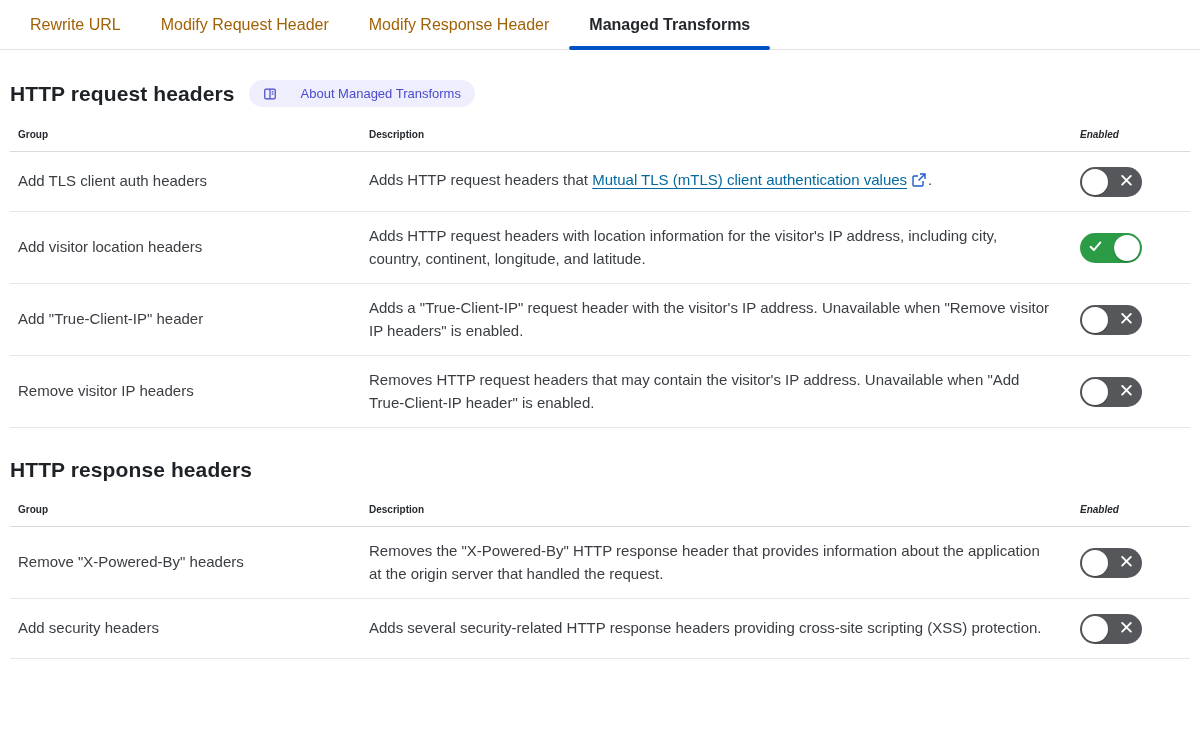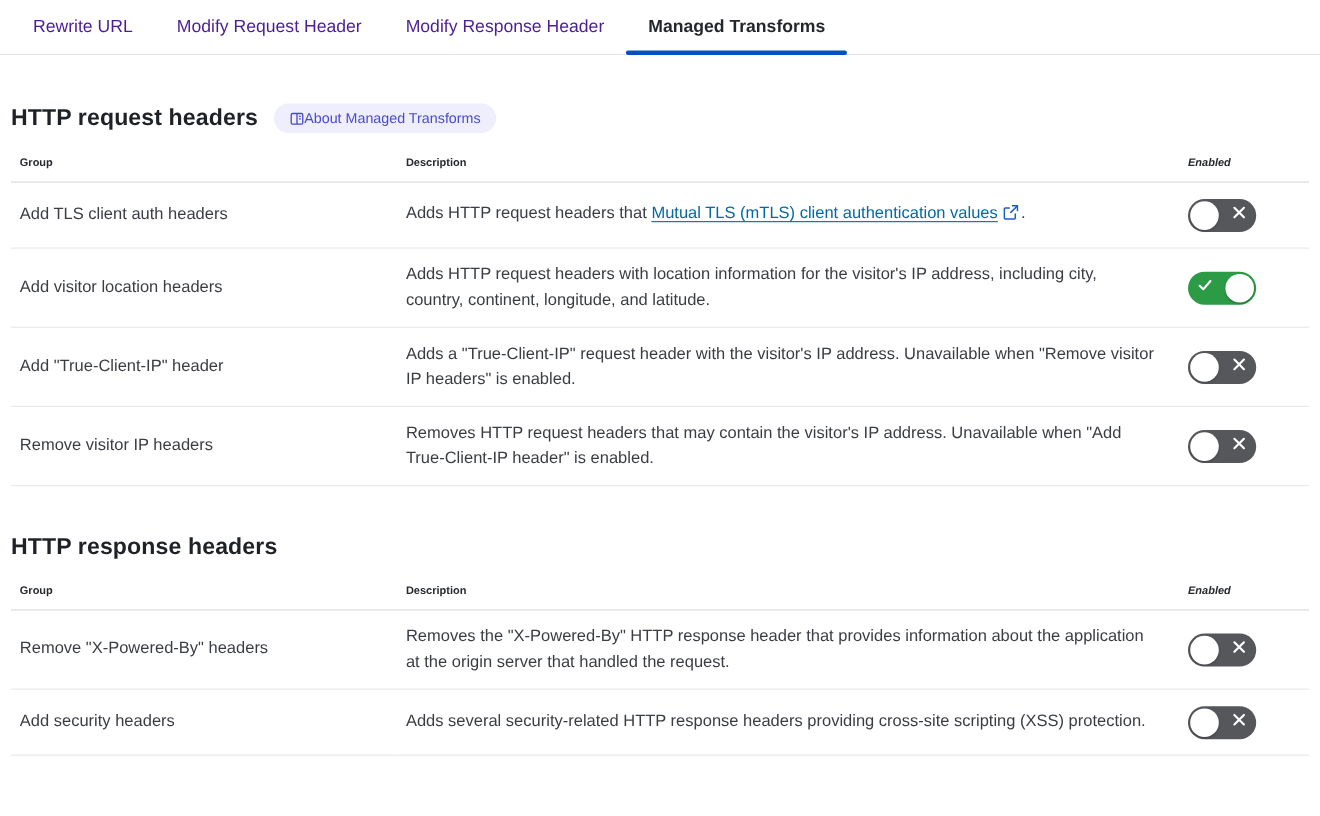--- a/index.html
+++ b/index.html
@@ -12,21 +12,21 @@
     align-items: stretch;
     height: 50px;
     padding-left: 10px;
     border-bottom: 1px solid #e3e4e6;
   }
   .tab {
     display: flex;
     align-items: center;
     padding: 0 20px;
     font-size: 16px;
-    color: #4c1d95;
+    color: #a16207;
     position: relative;
     cursor: pointer;
     white-space: nowrap;
   }
   .tab.active {
     font-weight: 700;
     color: #23262b;
   }
   .tab.active::after {
     content: "";
@@ -37,33 +37,33 @@
     background: #0051c3;
   }
 
   
   .content { padding: 0 10px; }
 
   .section-head {
     display: flex;
     align-items: center;
     gap: 14px;
-    margin-top: 44px;
+    margin-top: 30px;
     margin-bottom: 12px;
   }
   .section-title {
     font-size: 21px;
     font-weight: 700;
     color: #1e2125;
     letter-spacing: 0.1px;
   }
   .badge {
     display: inline-flex;
     align-items: center;
-    gap: 0;
+    gap: 24px;
     background: #eeeefc;
     color: #4a4acd;
     border-radius: 14px;
     padding: 6px 14px;
     font-size: 13px;
     cursor: pointer;
     text-decoration: none;
   }
   .badge svg { display: block; }
 

